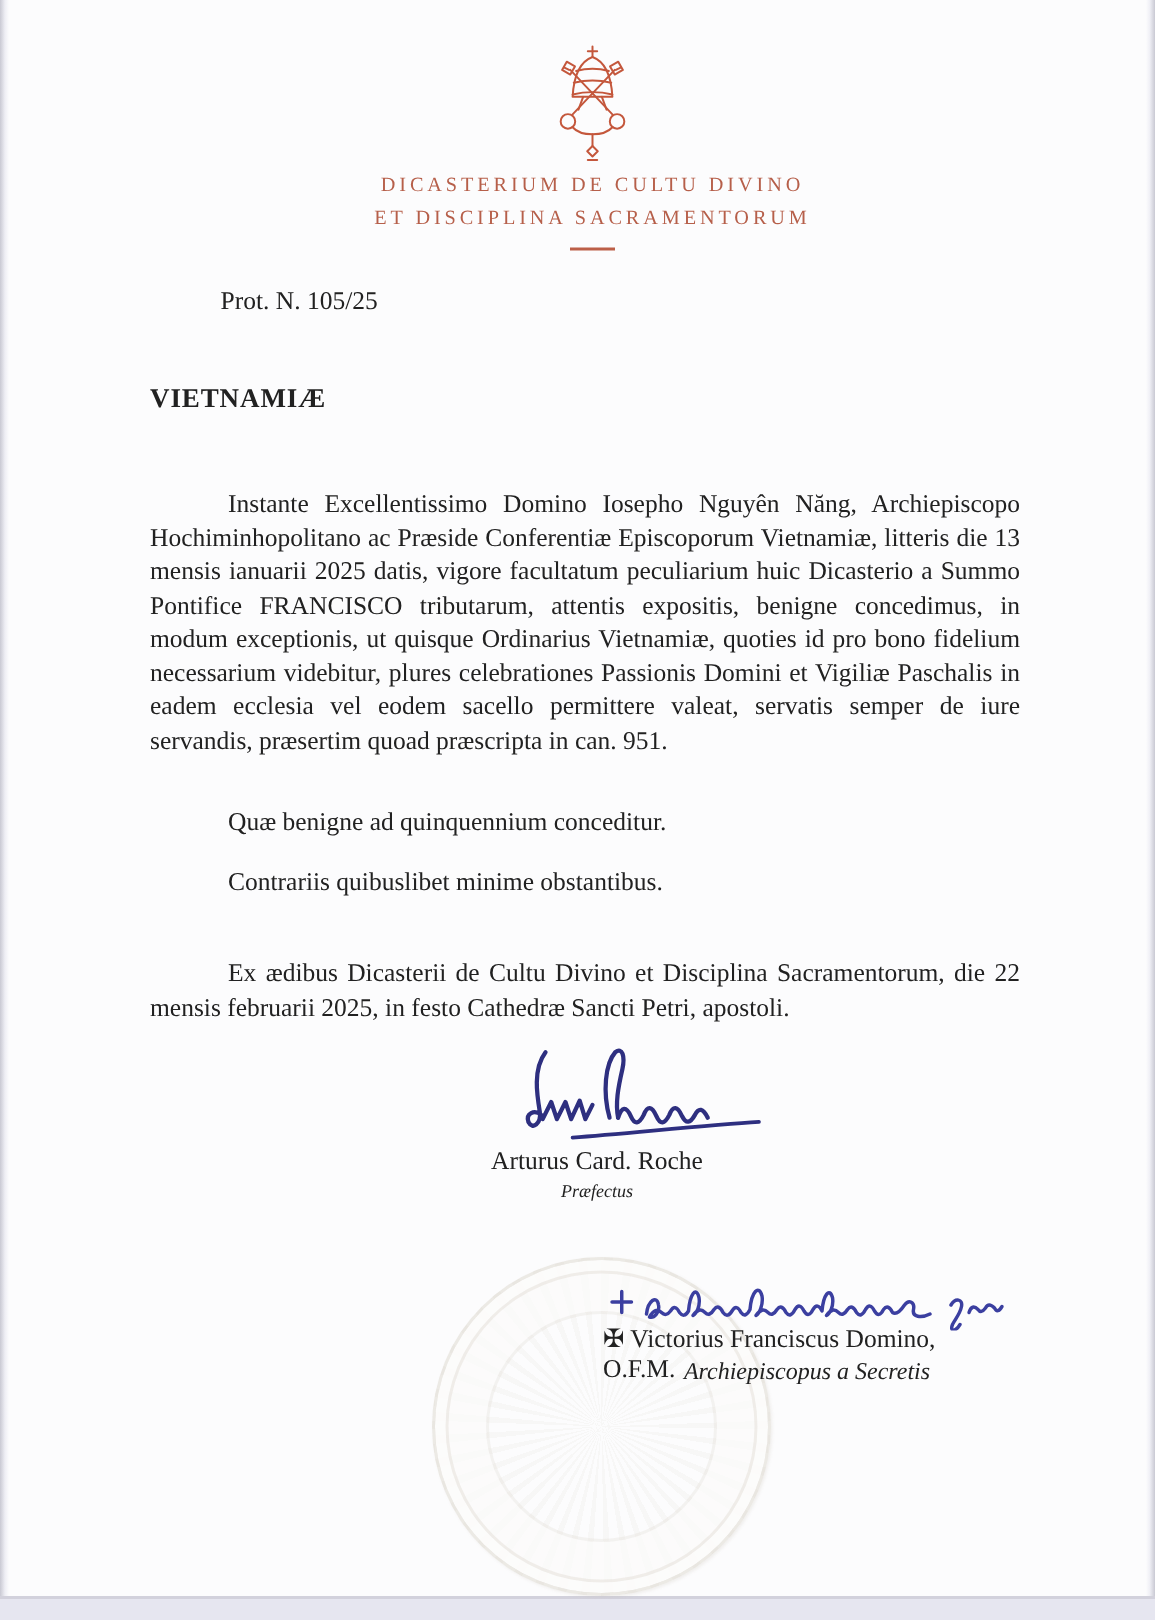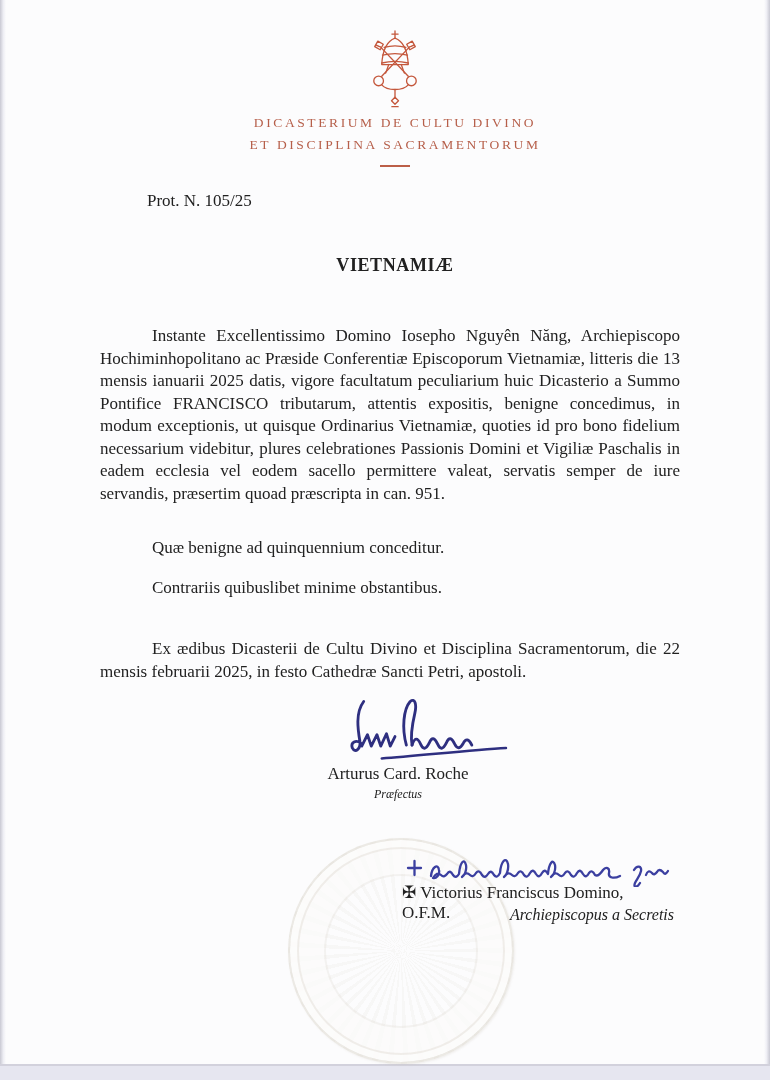--- a/index.html
+++ b/index.html
@@ -20,21 +20,21 @@
 
   .crest{position:absolute;left:356px;top:26px;width:78px;height:88px;}
 
   .letterhead{position:absolute;left:0;top:112px;width:790px;text-align:center;
     letter-spacing:2.6px;font-size:13.5px;line-height:22px;color:#b65f4a;}
   .letterhead .lh-line{display:block;}
   .lh-rule{position:absolute;left:380px;top:165px;width:30px;height:2px;background:#bc5f48;}
 
   .prot{position:absolute;left:100px;top:191px;font-size:17px;margin-left:47px;}
 
-  .doc-title{position:absolute;left:100px;top:255px;width:590px;text-align:center;
+  .doc-title{position:absolute;left:100px;top:255px;width:590px;text-align:left;
     font-weight:bold;font-size:18px;letter-spacing:0.6px;}
 
   .para{position:absolute;left:100px;width:580px;font-size:17px;line-height:22.5px;
     text-align:justify;text-indent:52px;margin:0;}
   .p1{top:325px;}
   .p2{top:537px;text-align:left;}
   .p3{top:577px;text-align:left;}
   .p4{top:638px;}
   .it{}
 
@@ -50,21 +50,21 @@
       inset 0 0 0 9px rgba(200,193,176,0.30),
       inset 0 0 0 34px rgba(255,255,255,0.7),
       inset 0 0 0 36px rgba(200,193,176,0.22),
       1px 1px 2px rgba(190,185,170,0.25);
     background:
       repeating-conic-gradient(rgba(203,196,180,0.13) 0deg 3deg, rgba(255,255,255,0) 3deg 8deg);
     opacity:0.75;z-index:1;}
 
   .sig2-svg{position:absolute;left:398px;top:845px;width:296px;height:42px;z-index:2;}
   .sig2-name{position:absolute;left:402px;top:882px;width:272px;font-size:17px;z-index:2;}
-  .sig2-title{position:absolute;left:402px;top:906px;width:272px;text-align:right;
+  .sig2-title{position:absolute;left:402px;top:906px;width:272px;text-align:center;
     font-size:16px;font-style:italic;z-index:2;}
 </style>
 </head>
 <body>
 
 <div class="page">
 
   <div class="edge-left"></div>
   <div class="edge-right"></div>
   <div class="edge-bottom"></div>

